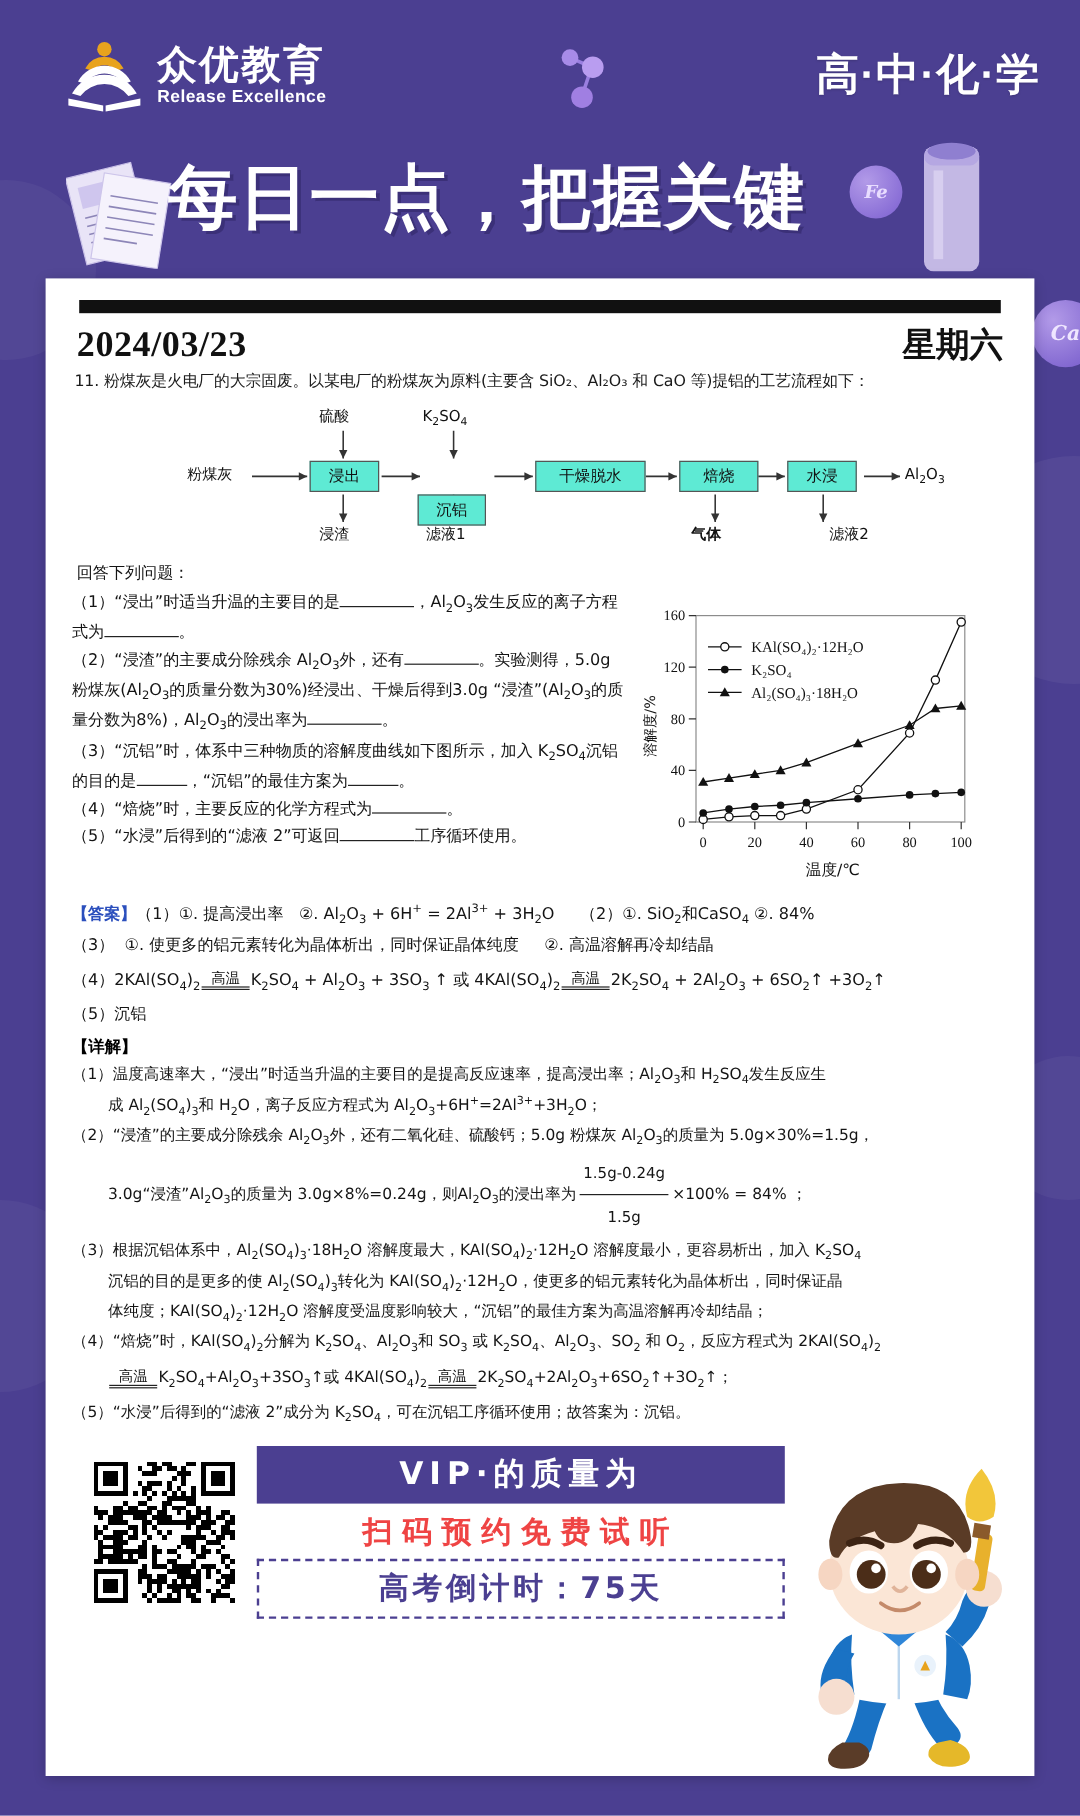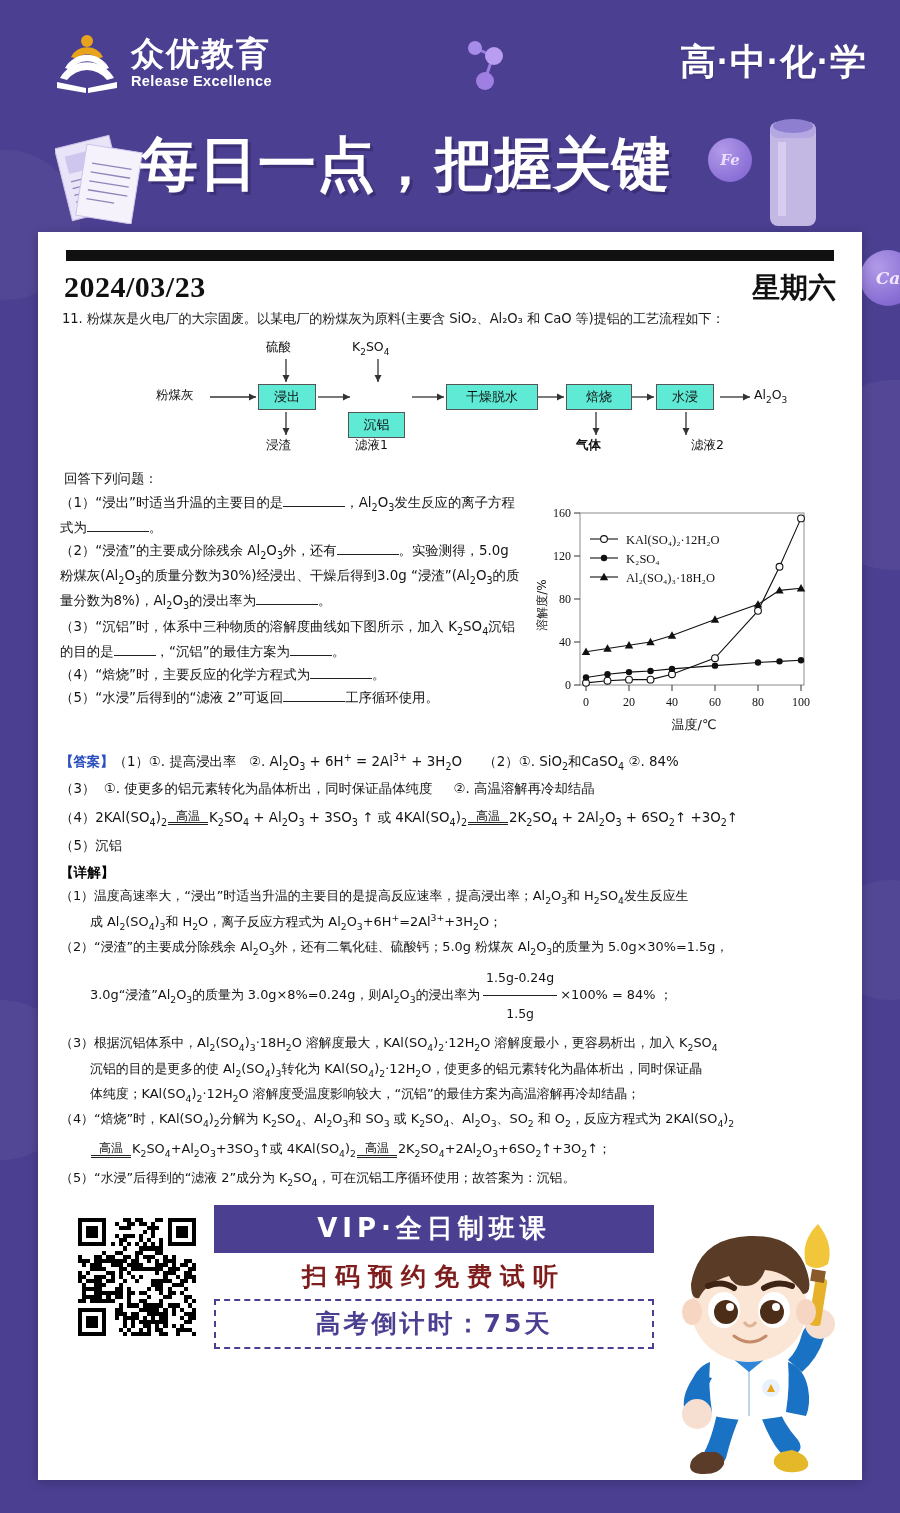--- a/index.html
+++ b/index.html
@@ -148,21 +148,21 @@
   .promo { display: flex; gap: 18px; align-items: center; margin-top: 14px; padding-left: 18px; }
   .qr { width: 118px; height: 118px; flex: none; background: #fff; }
   .promo-right { flex: 1; max-width: 440px; }
   .vip-bar {
     background: #4b3f91; color: #ffffff;
     font-size: 26px; font-weight: 700; letter-spacing: 5px;
     text-align: center; padding: 6px 0 7px 0;
     font-family: "DejaVu Sans", sans-serif;
   }
   .scan-line {
-    color: #7f1d1d; font-size: 25px; font-weight: 700; letter-spacing: 8px;
+    color: #ef4444; font-size: 25px; font-weight: 700; letter-spacing: 8px;
     text-align: center; padding: 7px 0 6px 0;
     font-family: "DejaVu Sans", sans-serif;
   }
   .countdown {
     border: 2px dashed #4b3f91; color: #4b3f91;
     font-size: 25px; font-weight: 700; letter-spacing: 3px;
     text-align: center; padding: 6px 0 7px 0;
     font-family: "DejaVu Sans", sans-serif;
   }
 
@@ -864,21 +864,21 @@
           <rect x="15" y="28" width="1" height="1" fill="#000"></rect>
           <rect x="16" y="28" width="1" height="1" fill="#000"></rect>
           <rect x="17" y="28" width="1" height="1" fill="#000"></rect>
           <rect x="20" y="28" width="1" height="1" fill="#000"></rect>
           <rect x="21" y="28" width="1" height="1" fill="#000"></rect>
           <rect x="24" y="28" width="1" height="1" fill="#000"></rect>
           <rect x="28" y="28" width="1" height="1" fill="#000"></rect>
         </svg>
     </div>
     <div class="promo-right">
-      <div class="vip-bar">VIP·全日制班课</div>
+      <div class="vip-bar">VIP·的质量为</div>
       <div class="scan-line">扫码预约免费试听</div>
       <div class="countdown">
         <span>高考倒计时：</span><span>75天</span>
       </div>
     </div>
   </div>
 
   <div class="mascot">
     <svg width="218" height="272" viewBox="0 0 218 272">
 

